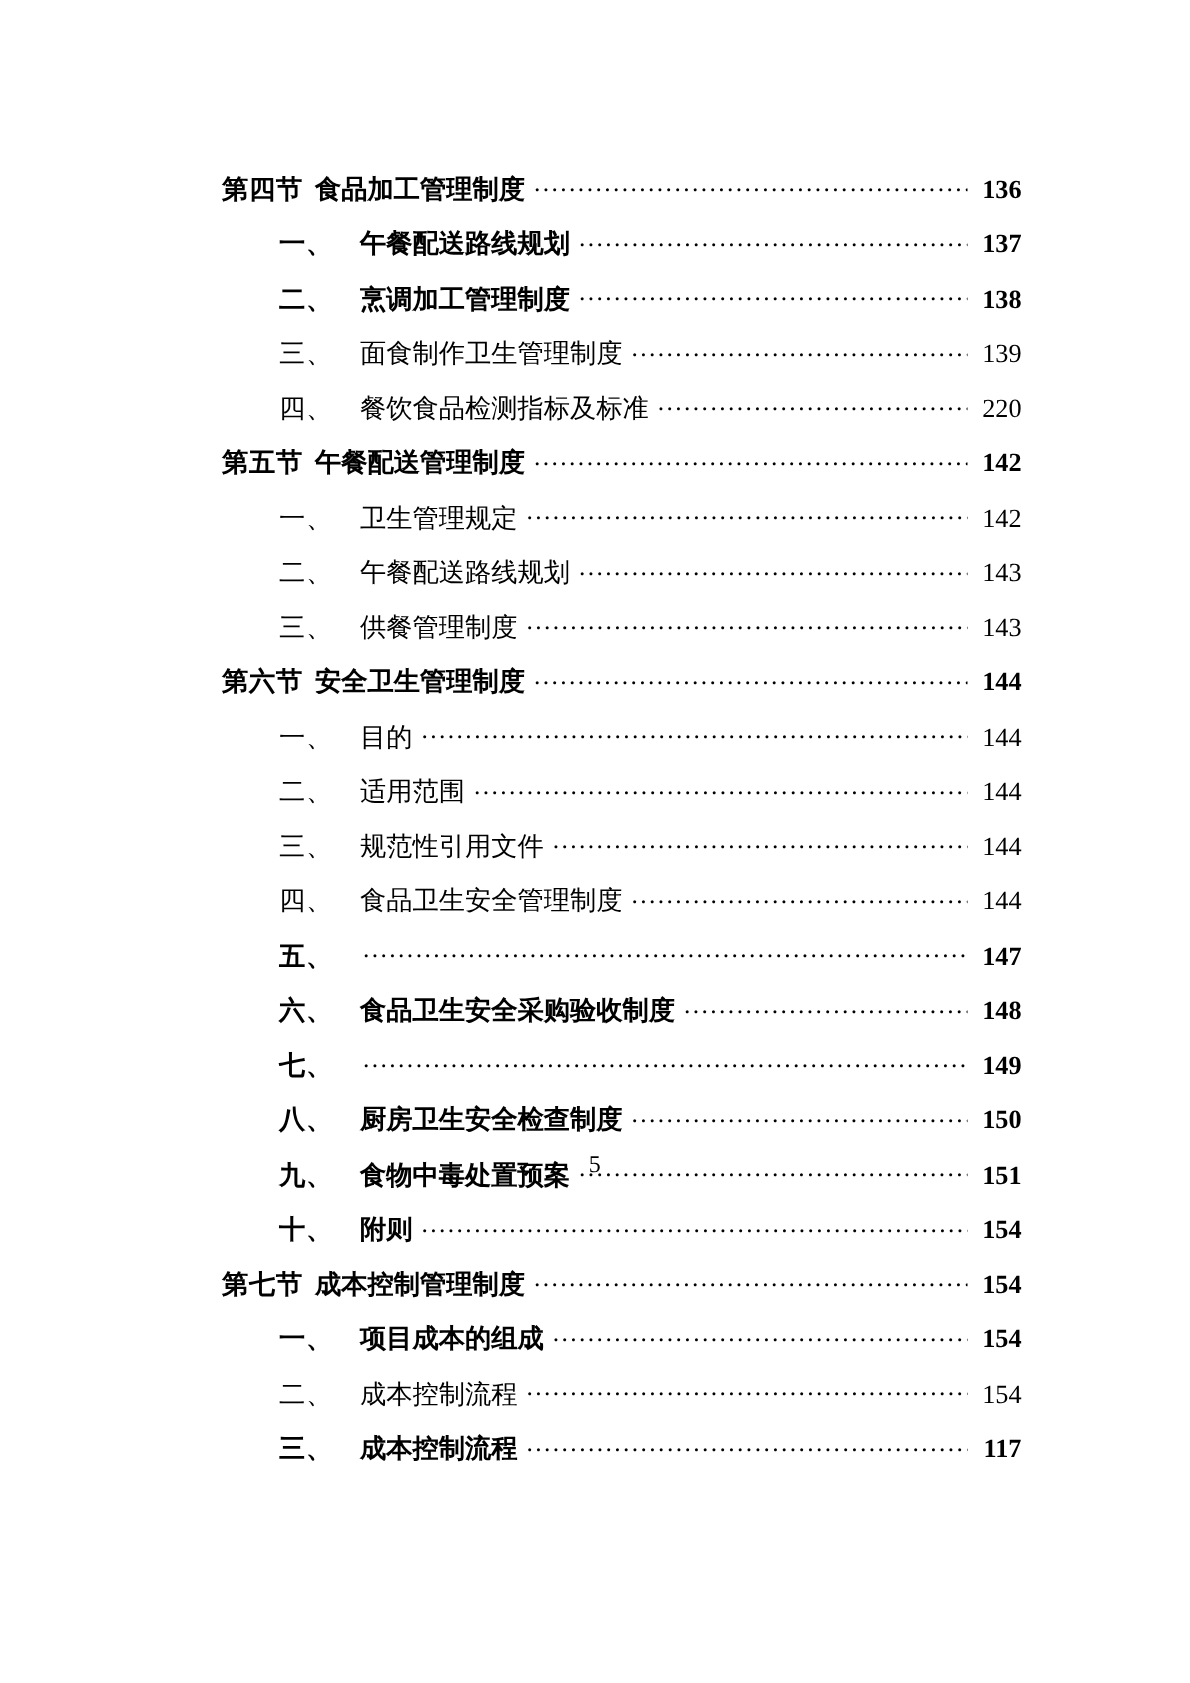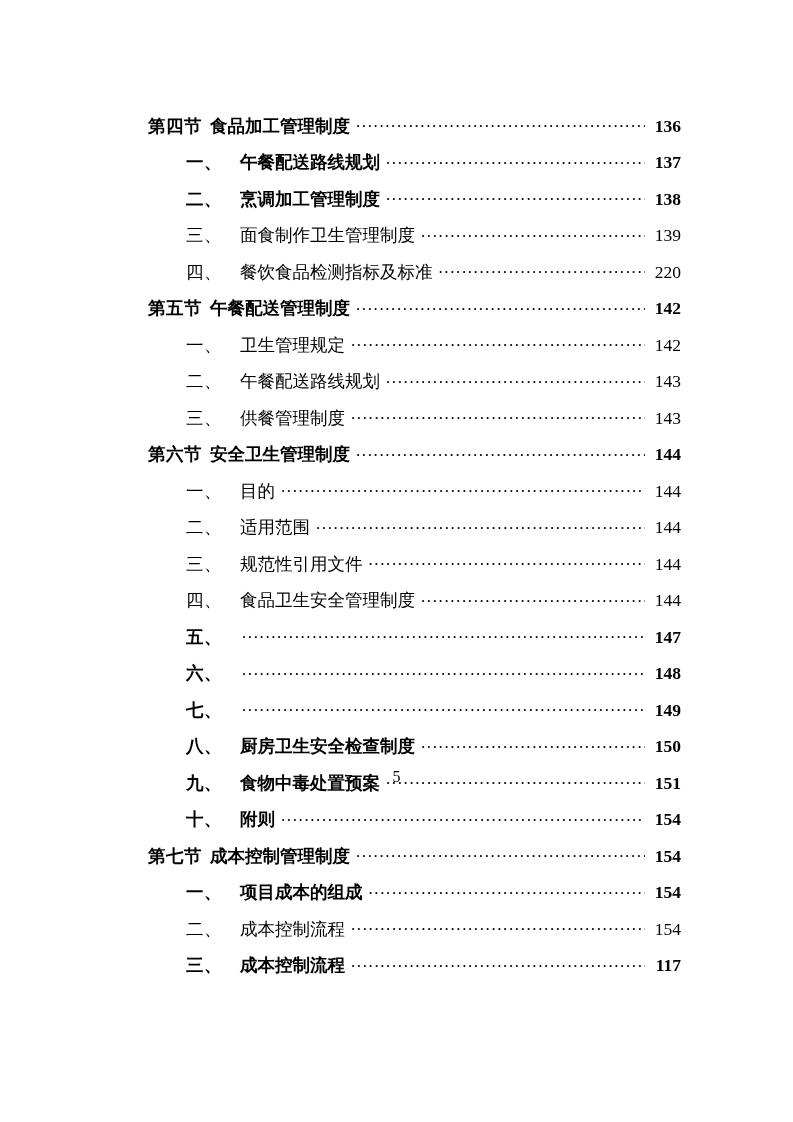--- a/index.html
+++ b/index.html
@@ -181,20 +181,21 @@
         <span class="leader"></span>
         <span class="pageno">144</span>
       </div>
       <div class="toc-entry level-2 bold">
         <span class="num">五、</span>
         <span class="leader"></span>
         <span class="pageno">147</span>
       </div>
       <div class="toc-entry level-2 bold">
         <span class="num">六、</span>
+        <span class="title">食品卫生安全采购验收制度</span>
         <span class="leader"></span>
         <span class="pageno">148</span>
       </div>
       <div class="toc-entry level-2 bold">
         <span class="num">七、</span>
         <span class="leader"></span>
         <span class="pageno">149</span>
       </div>
       <div class="toc-entry level-2 bold">
         <span class="num">八、</span>

